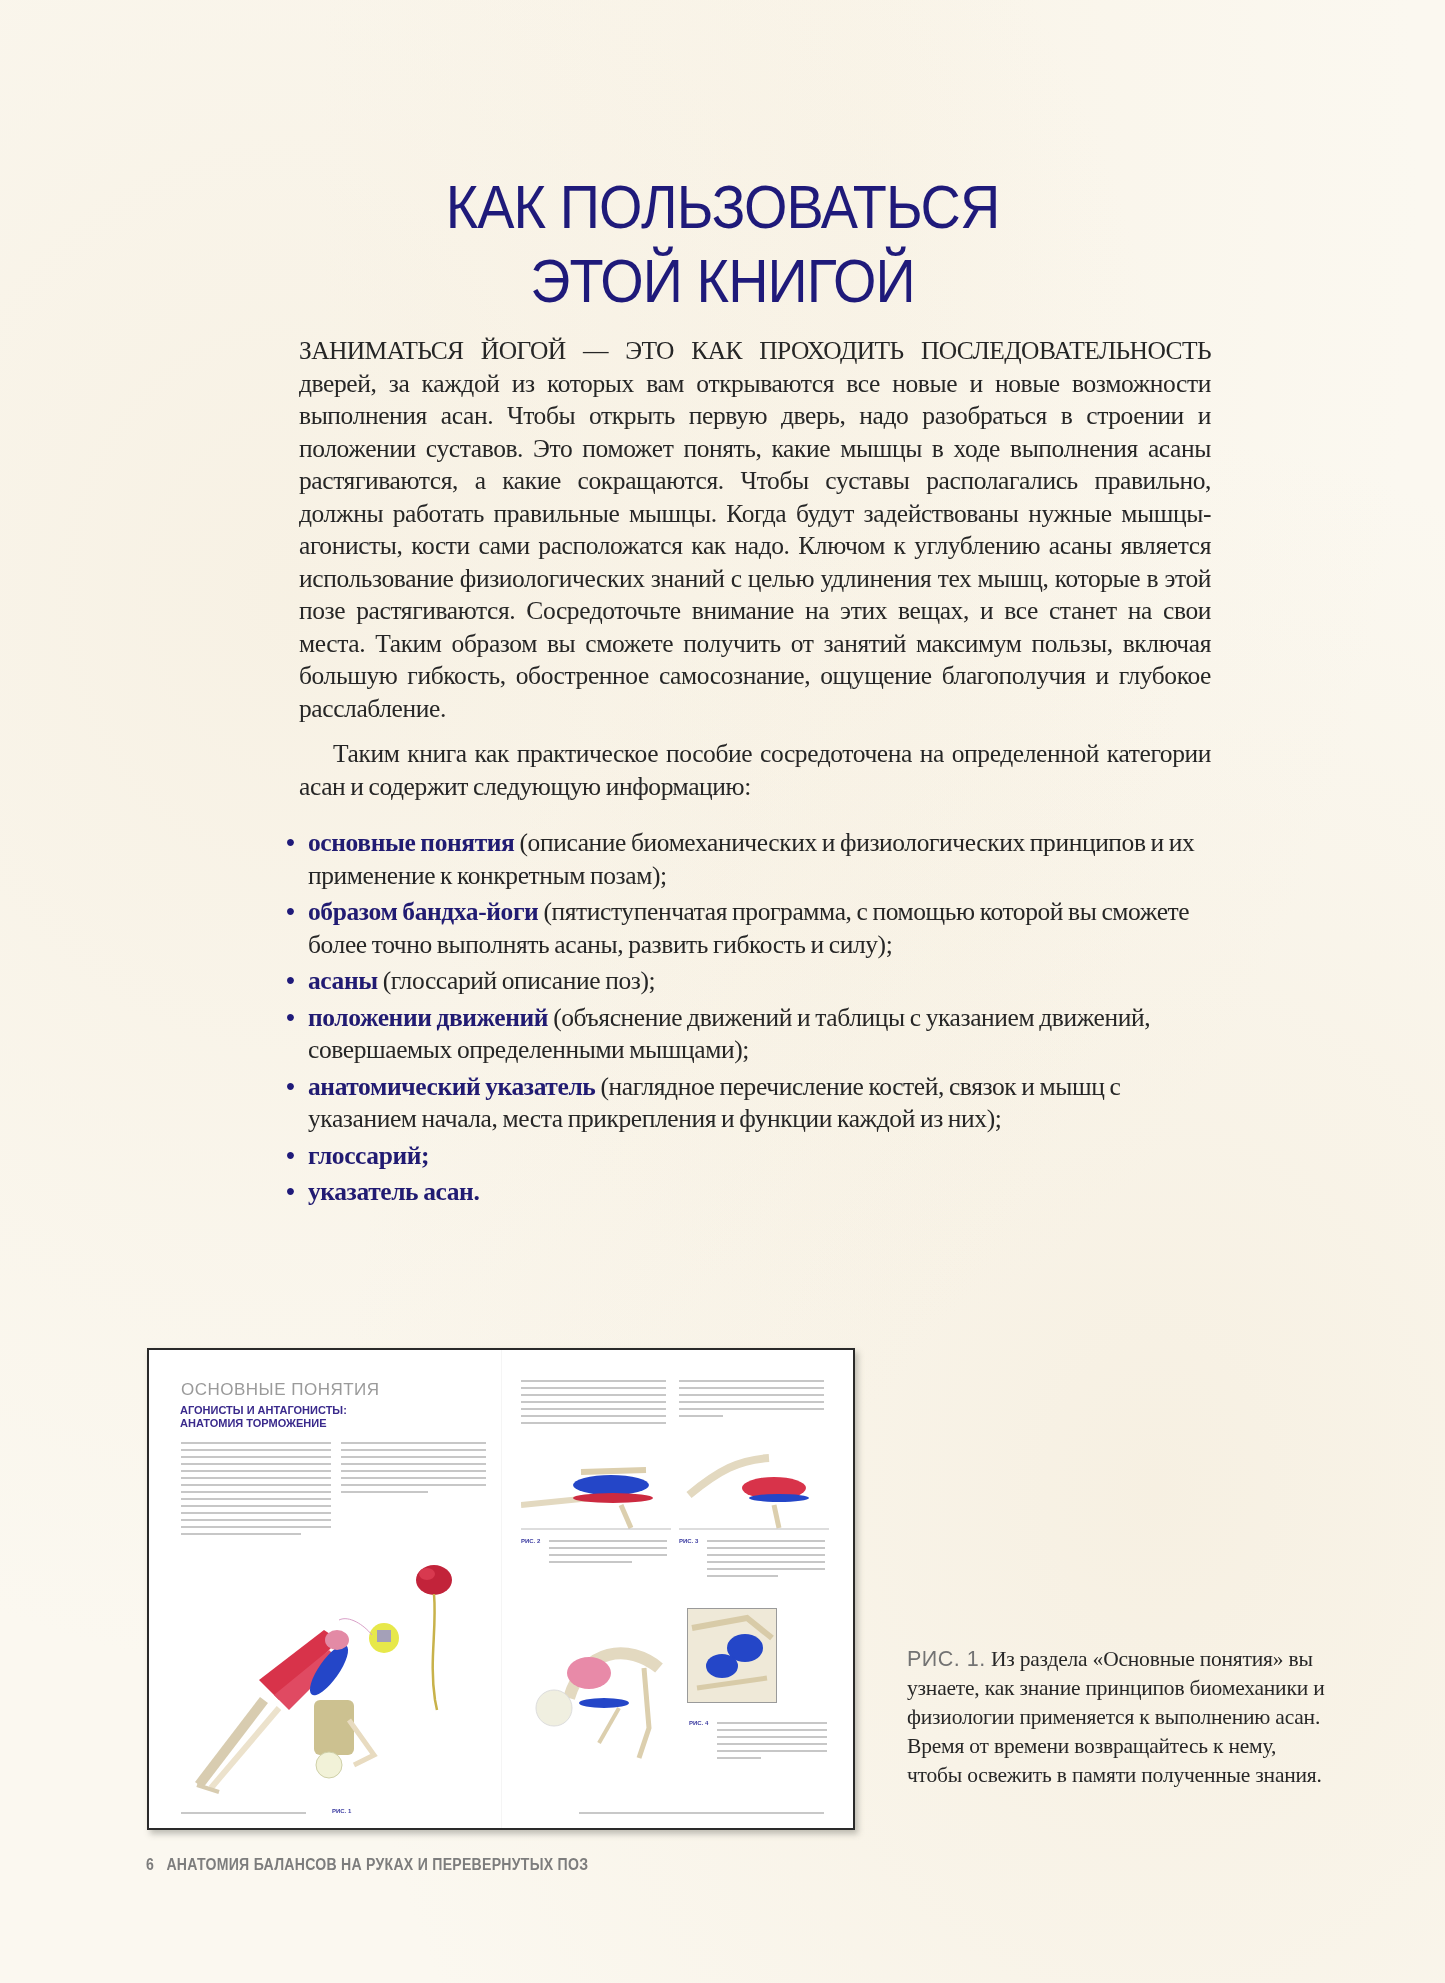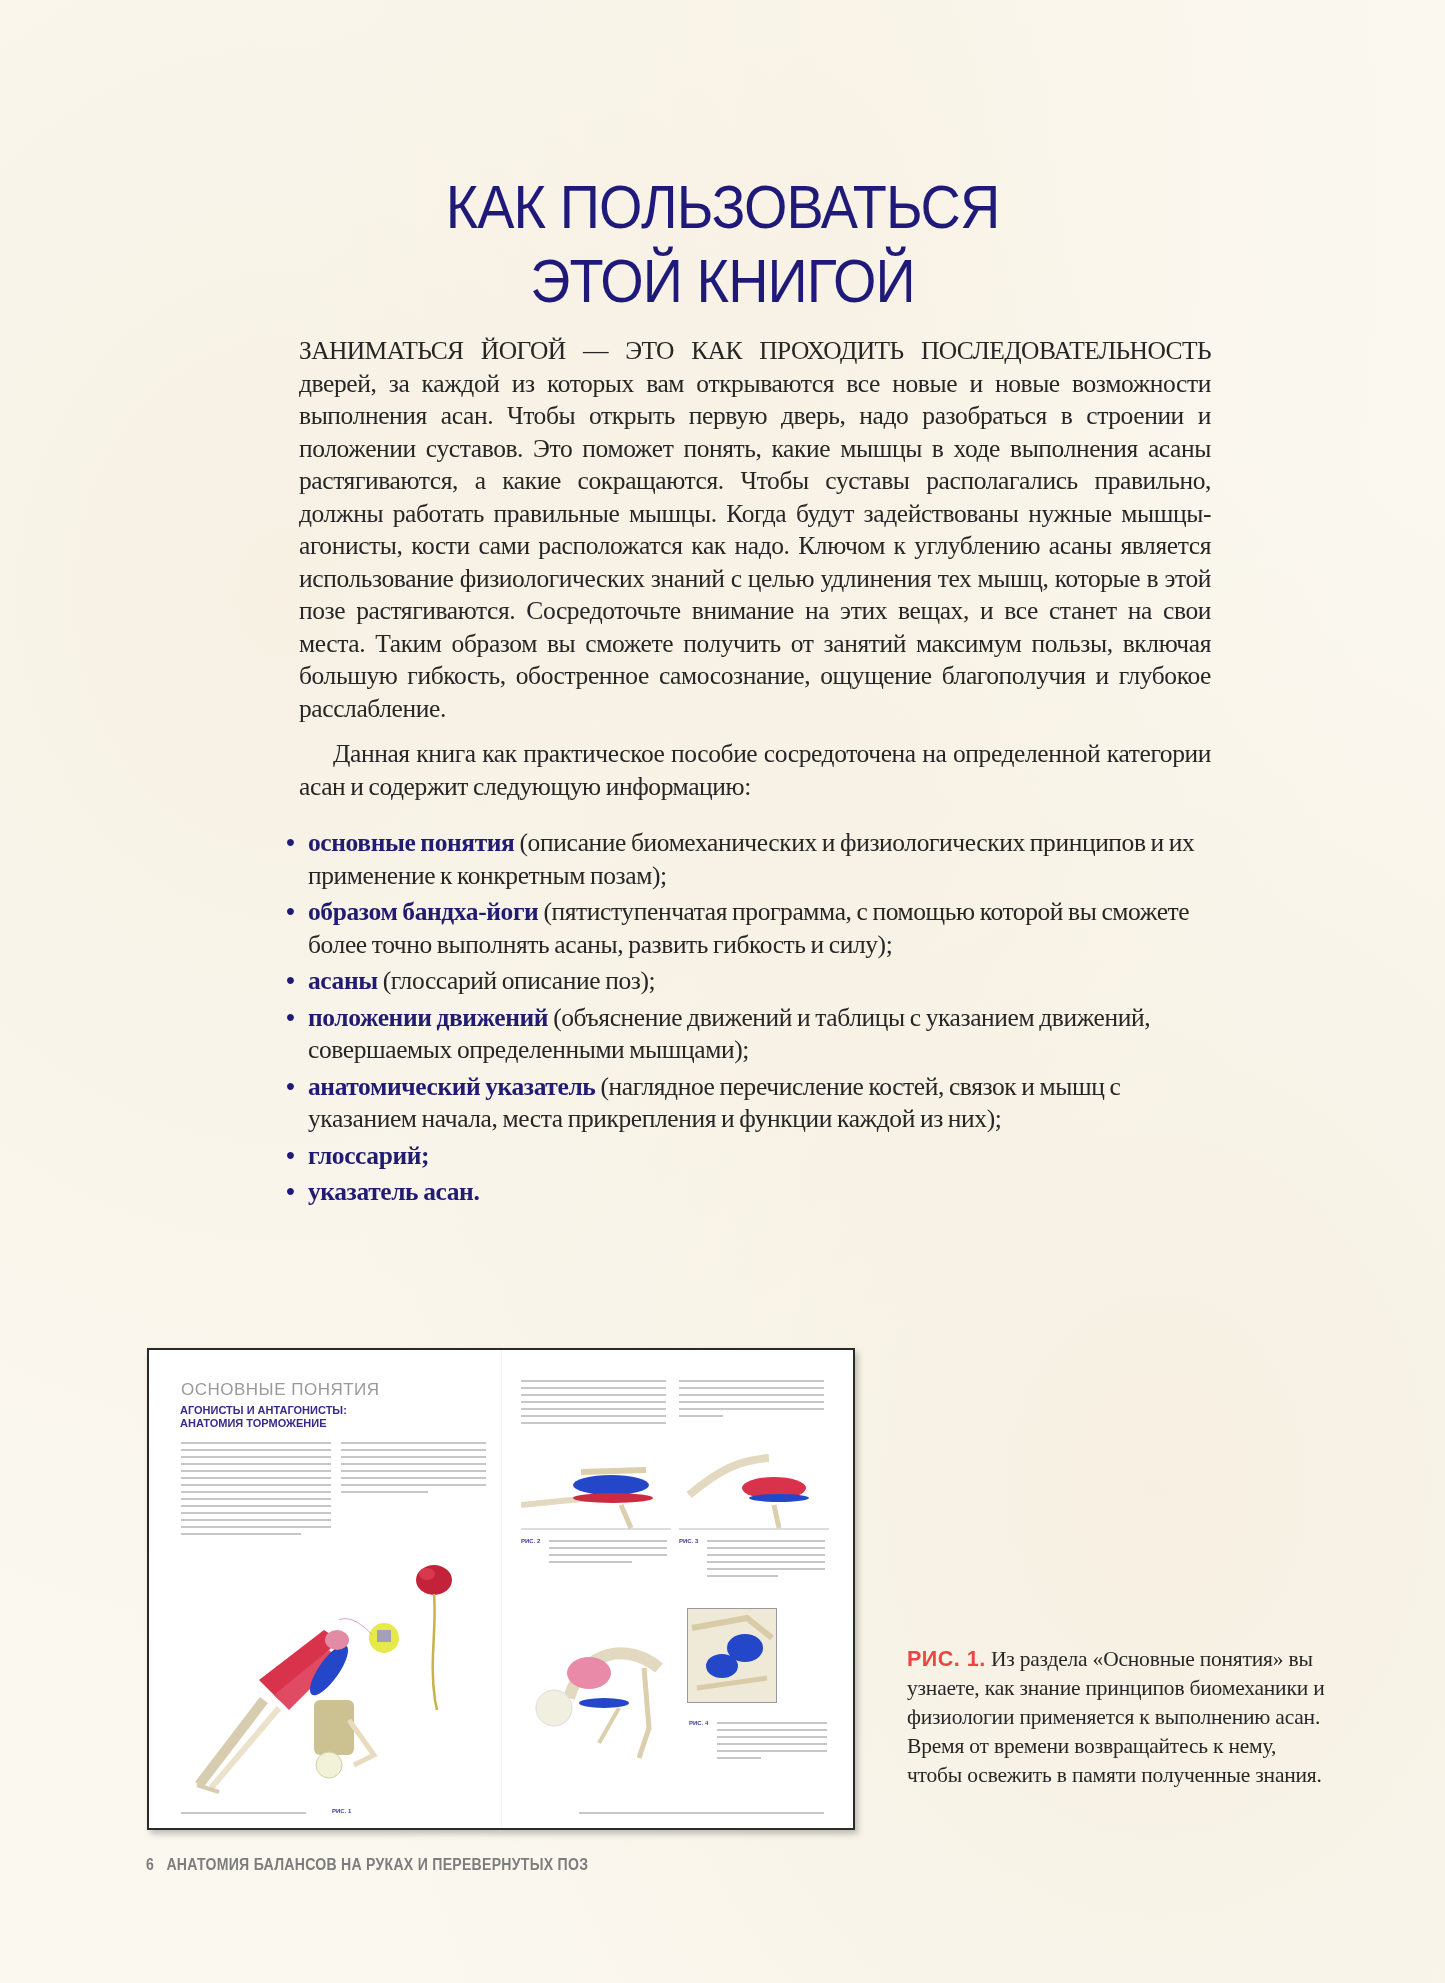--- a/index.html
+++ b/index.html
@@ -146,22 +146,22 @@
       left: 907px;
       top: 1645px;
       width: 420px;
       font-size: 21.5px;
       line-height: 29px;
       color: #272727;
       letter-spacing: -0.2px;
     }
     .caption-label {
       font-family: "Liberation Sans", "DejaVu Sans", sans-serif;
-      font-weight: bold;
-      color: #ef4444;
+      font-weight: normal;
+      color: #737373;
       letter-spacing: 0.5px;
     }
 
     .running-footer {
       position: absolute;
       left: 146px;
       top: 1856px;
       font-family: "Liberation Sans", "DejaVu Sans", sans-serif;
       font-weight: bold;
       font-size: 16px;
@@ -175,21 +175,21 @@
 </head>
 <body>
 
 <h1 class="title">
   <span class="line">КАК ПОЛЬЗОВАТЬСЯ</span>
   <span class="line">ЭТОЙ КНИГОЙ</span>
 </h1>
 
 <div class="body-text">
   <p><span class="lead-caps">Заниматься йогой — это как проходить последовательность</span><span> дверей, за каждой из которых вам открываются все новые и новые возможности выполнения асан. Чтобы открыть первую дверь, надо разобраться в строении и положении суставов. Это поможет понять, какие мышцы в ходе выполнения асаны растягиваются, а какие сокращаются. Чтобы суставы располагались правильно, должны работать правильные мышцы. Когда будут задействованы нужные мышцы-агонисты, кости сами расположатся как надо. Ключом к углублению асаны является использование физиологических знаний с целью удлинения тех мышц, которые в этой позе растягиваются. Сосредоточьте внимание на этих вещах, и все станет на свои места. Таким образом вы сможете получить от занятий максимум пользы, включая большую гибкость, обостренное самосознание, ощущение благополучия и глубокое расслабление.</span></p>
-  <p class="indent">Данная книга как практическое пособие сосредоточена на определенной категории асан и содержит следующую информацию:</p>
+  <p class="indent">Таким книга как практическое пособие сосредоточена на определенной категории асан и содержит следующую информацию:</p>
 
   <ul class="feature-list">
     <li><span class="bullet">•</span><span class="term">основные понятия</span><span> (описание биомеханических и физиологических принципов и их применение к конкретным позам);</span></li>
     <li><span class="bullet">•</span><span class="term">образом бандха-йоги</span><span> (пятиступенчатая программа, с помощью которой вы сможете более точно выполнять асаны, развить гибкость и силу);</span></li>
     <li><span class="bullet">•</span><span class="term">асаны</span><span> (глоссарий описание поз);</span></li>
     <li><span class="bullet">•</span><span class="term">положении движений</span><span> (объяснение движений и таблицы с указанием движений, совершаемых определенными мышцами);</span></li>
     <li><span class="bullet">•</span><span class="term">анатомический указатель</span><span> (наглядное перечисление костей, связок и мышц с указанием начала, места прикрепления и функции каждой из них);</span></li>
     <li><span class="bullet">•</span><span class="term">глоссарий;</span><span></span></li>
     <li><span class="bullet">•</span><span class="term">указатель асан.</span><span></span></li>
   </ul>

